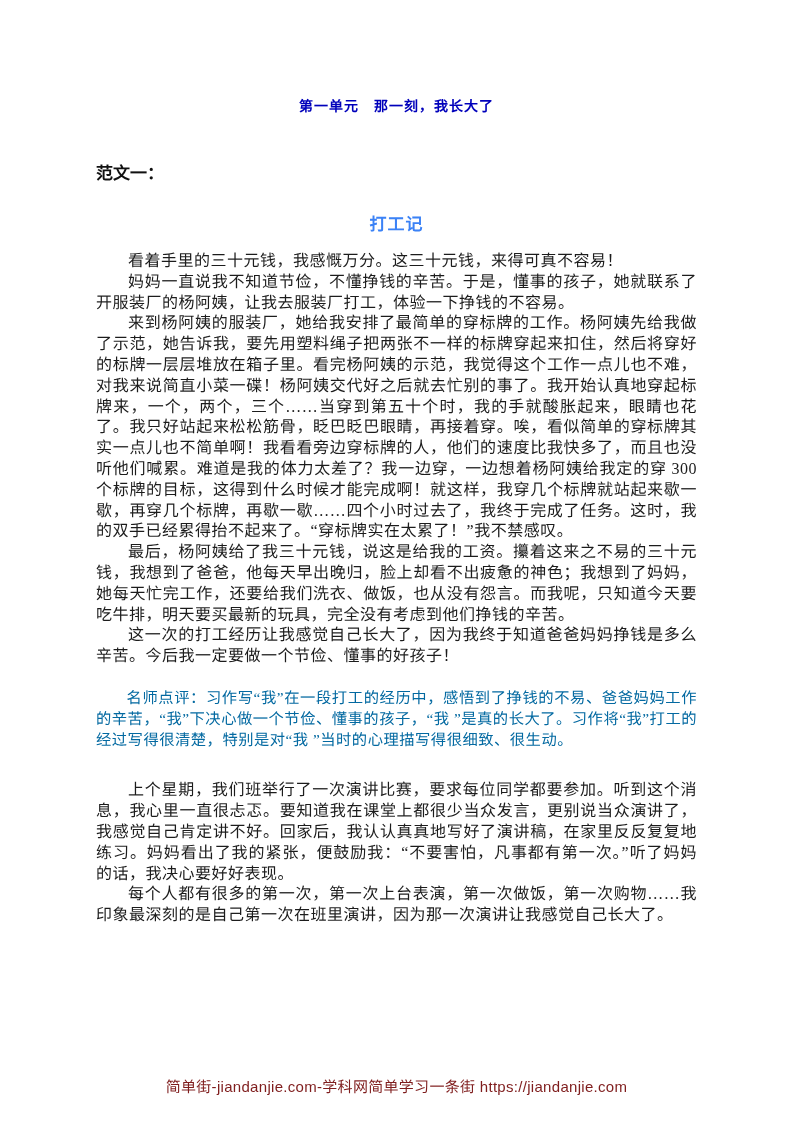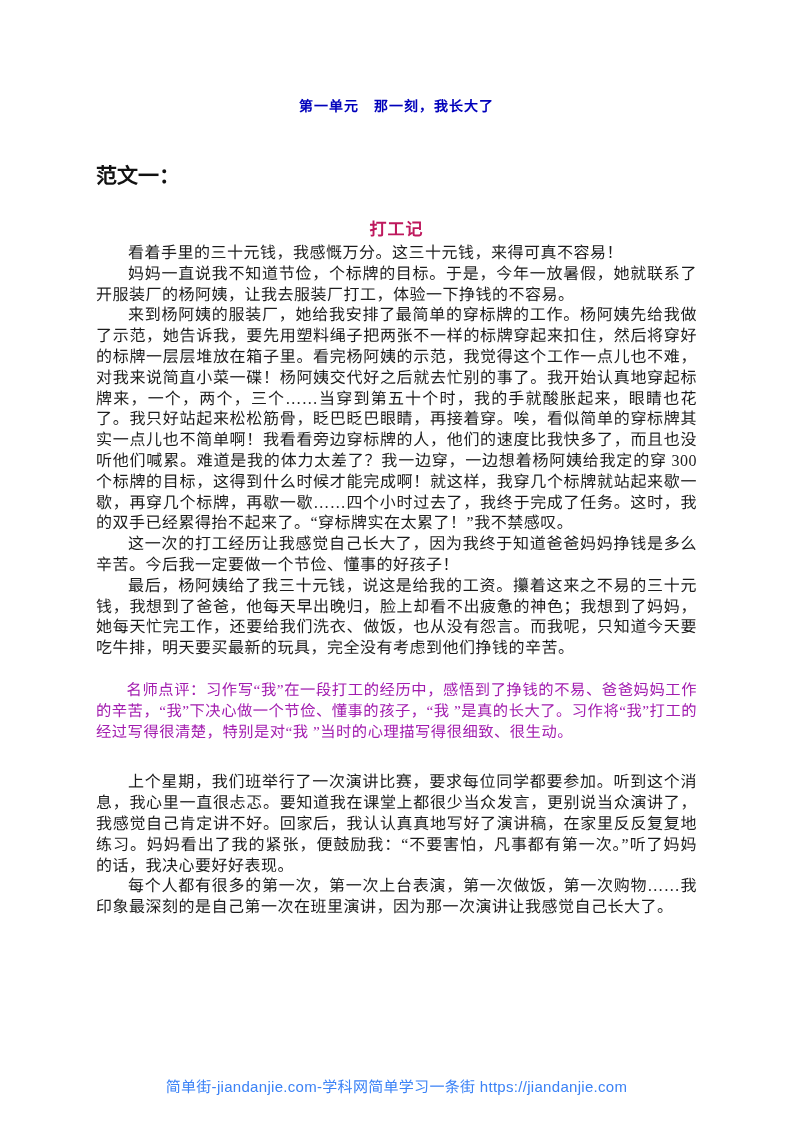--- a/index.html
+++ b/index.html
@@ -26,32 +26,32 @@
     font-size: 14px;
     font-weight: bold;
     text-align: center;
     color: #0000bb;
     letter-spacing: 1px;
   }
   .essay-label {
     margin: 0;
     margin-top: 44px;
     font-family: "Liberation Sans", "DejaVu Sans", sans-serif;
-    font-size: 21px;
+    font-size: 17px;
     font-weight: bold;
     color: #111111;
   }
   .essay-title {
-    margin: 3px;
+    margin: 16px;
     margin-top: 26px;
     font-family: "Liberation Sans", "DejaVu Sans", sans-serif;
     font-size: 17px;
     font-weight: bold;
     text-align: center;
-    color: #be185d;
+    color: #3b82f6;
     letter-spacing: 1px;
   }
   .essay-body {
     margin-top: 3px;
   }
   .body-para {
     margin: 0;
     font-size: 16px;
     line-height: 20.8px;
     letter-spacing: 0.5px;
@@ -59,57 +59,57 @@
     text-indent: 2em;
   }
   .comment-para {
     margin: 0;
     margin-top: 21px;
     font-size: 15.3px;
     line-height: 20.8px;
     letter-spacing: 0.5px;
     text-align: justify;
     text-indent: 2em;
-    color: #a21caf;
+    color: #0369a1;
   }
   .essay2-section {
     margin-top: 30px;
   }
   .para-gap {
     margin-top: 21px;
   }
   .page-footer {
     position: absolute;
     left: 0;
     bottom: 26px;
     width: 100%;
     text-align: center;
     font-family: "Liberation Sans", "DejaVu Sans", sans-serif;
     font-size: 15px;
-    color: #3b82f6;
+    color: #7f1d1d;
     letter-spacing: 0.3px;
   }
 </style>
 </head>
 <body>
 
 <div class="page">
   <div class="content">
 
     <h1 class="unit-title">第一单元　那一刻，我长大了</h1>
 
     <section>
       <h2 class="essay-label">范文一：</h2>
       <h3 class="essay-title">打工记</h3>
       <div class="essay-body">
         <p class="body-para">看着手里的三十元钱，我感慨万分。这三十元钱，来得可真不容易！</p>
-        <p class="body-para">妈妈一直说我不知道节俭，个标牌的目标。于是，今年一放暑假，她就联系了开服装厂的杨阿姨，让我去服装厂打工，体验一下挣钱的不容易。</p>
+        <p class="body-para">妈妈一直说我不知道节俭，不懂挣钱的辛苦。于是，懂事的孩子，她就联系了开服装厂的杨阿姨，让我去服装厂打工，体验一下挣钱的不容易。</p>
         <p class="body-para">来到杨阿姨的服装厂，她给我安排了最简单的穿标牌的工作。杨阿姨先给我做了示范，她告诉我，要先用塑料绳子把两张不一样的标牌穿起来扣住，然后将穿好的标牌一层层堆放在箱子里。看完杨阿姨的示范，我觉得这个工作一点儿也不难，对我来说简直小菜一碟！杨阿姨交代好之后就去忙别的事了。我开始认真地穿起标牌来，一个，两个，三个……当穿到第五十个时，我的手就酸胀起来，眼睛也花了。我只好站起来松松筋骨，眨巴眨巴眼睛，再接着穿。唉，看似简单的穿标牌其实一点儿也不简单啊！我看看旁边穿标牌的人，他们的速度比我快多了，而且也没听他们喊累。难道是我的体力太差了？我一边穿，一边想着杨阿姨给我定的穿 300 个标牌的目标，这得到什么时候才能完成啊！就这样，我穿几个标牌就站起来歇一歇，再穿几个标牌，再歇一歇……四个小时过去了，我终于完成了任务。这时，我的双手已经累得抬不起来了。“穿标牌实在太累了！”我不禁感叹。</p>
+        <p class="body-para">最后，杨阿姨给了我三十元钱，说这是给我的工资。攥着这来之不易的三十元钱，我想到了爸爸，他每天早出晚归，脸上却看不出疲惫的神色；我想到了妈妈，她每天忙完工作，还要给我们洗衣、做饭，也从没有怨言。而我呢，只知道今天要吃牛排，明天要买最新的玩具，完全没有考虑到他们挣钱的辛苦。</p>
         <p class="body-para">这一次的打工经历让我感觉自己长大了，因为我终于知道爸爸妈妈挣钱是多么辛苦。今后我一定要做一个节俭、懂事的好孩子！</p>
-        <p class="body-para">最后，杨阿姨给了我三十元钱，说这是给我的工资。攥着这来之不易的三十元钱，我想到了爸爸，他每天早出晚归，脸上却看不出疲惫的神色；我想到了妈妈，她每天忙完工作，还要给我们洗衣、做饭，也从没有怨言。而我呢，只知道今天要吃牛排，明天要买最新的玩具，完全没有考虑到他们挣钱的辛苦。</p>
         <p class="comment-para">名师点评：习作写“我”在一段打工的经历中，感悟到了挣钱的不易、爸爸妈妈工作的辛苦，“我”下决心做一个节俭、懂事的孩子，“我 ”是真的长大了。习作将“我”打工的经过写得很清楚，特别是对“我 ”当时的心理描写得很细致、很生动。</p>
       </div>
     </section>
 
     <section class="essay2-section">
       <div class="essay-body">
         <p class="body-para para-gap">上个星期，我们班举行了一次演讲比赛，要求每位同学都要参加。听到这个消息，我心里一直很忐忑。要知道我在课堂上都很少当众发言，更别说当众演讲了，我感觉自己肯定讲不好。回家后，我认认真真地写好了演讲稿，在家里反反复复地练习。妈妈看出了我的紧张，便鼓励我：“不要害怕，凡事都有第一次。”听了妈妈的话，我决心要好好表现。</p>
         <p class="body-para">每个人都有很多的第一次，第一次上台表演，第一次做饭，第一次购物……我印象最深刻的是自己第一次在班里演讲，因为那一次演讲让我感觉自己长大了。</p>
       </div>
     </section>

